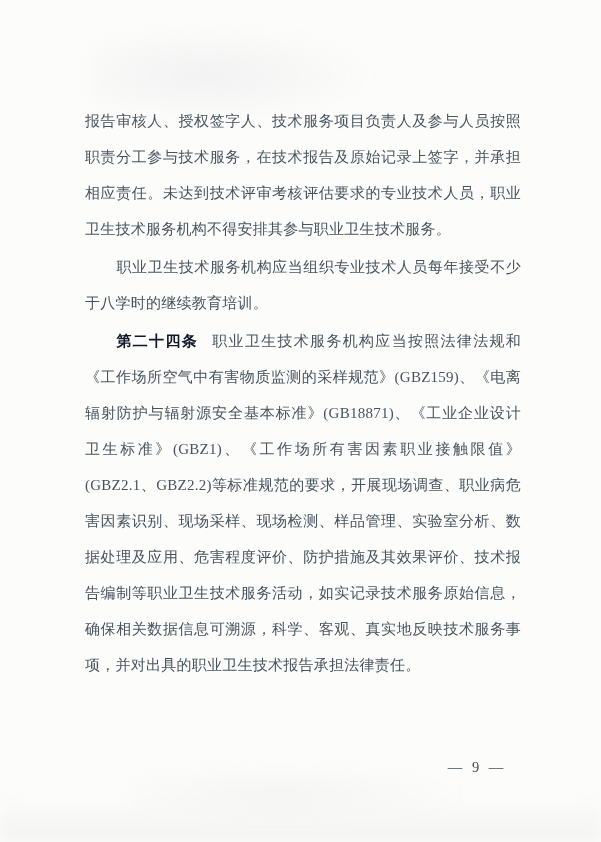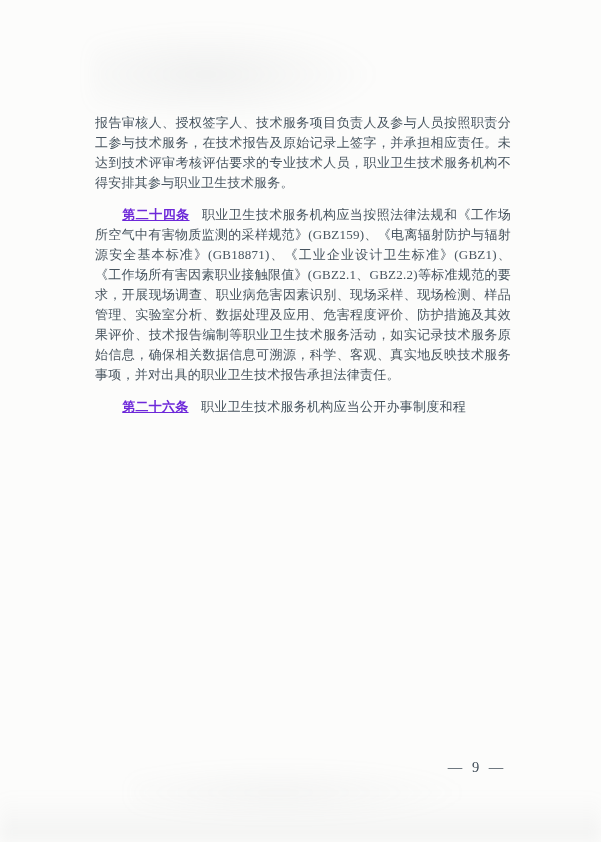--- a/index.html
+++ b/index.html
@@ -34,36 +34,35 @@
     left: 130px; top: 765px; width: 330px; height: 55px;
     background: radial-gradient(ellipse at 45% 50%, rgba(160,163,166,0.08), rgba(160,163,166,0.0) 75%);
   }
   .content {
     position: absolute;
     left: 83px;
     top: 101px;
     width: 440px;
   }
   p.para {
-    margin: 12px;
-    font-size: 13px;
-    line-height: 20px;
+    margin: 2px;
+    font-size: 15px;
+    line-height: 36px;
     letter-spacing: 0.25px;
     color: #47545f;
     text-align: justify;
     text-justify: inter-ideograph;
   }
   p.para.indent {
     text-indent: 2.1em;
   }
   .lead {
     font-weight: bold;
-    color: #6d28d9;
+    color: #0f172a;
     margin-right: 0.95em;
-    text-decoration: underline;
   }
   .lead:empty {
     display: none;
   }
   .page-number {
     position: absolute;
     left: 446px;
     top: 757px;
     width: 60px;
     font-size: 14.5px;
@@ -81,23 +80,23 @@
 <div class="page">
 
   <div class="smudge smudge-top"></div>
   <div class="smudge smudge-footer"></div>
   <div class="smudge smudge-bottom"></div>
 
   <div class="content">
 
     <p class="para"><span>报告审核人、授权签字人、技术服务项目负责人及参与人员按照职责分工参与技术服务，在技术报告及原始记录上签字，并承担相应责任。未达到技术评审考核评估要求的专业技术人员，职业卫生技术服务机构不得安排其参与职业卫生技术服务。</span></p>
 
+    <p class="para indent"><span>职业卫生技术服务机构应当组织专业技术人员每年接受不少于八学时的继续教育培训。</span></p>
 
     <p class="para indent"><b class="lead">第二十四条</b><span>职业卫生技术服务机构应当按照法律法规和《工作场所空气中有害物质监测的采样规范》(GBZ159)、《电离辐射防护与辐射源安全基本标准》(GB18871)、《工业企业设计卫生标准》(GBZ1)、《工作场所有害因素职业接触限值》(GBZ2.1、GBZ2.2)等标准规范的要求，开展现场调查、职业病危害因素识别、现场采样、现场检测、样品管理、实验室分析、数据处理及应用、危害程度评价、防护措施及其效果评价、技术报告编制等职业卫生技术服务活动，如实记录技术服务原始信息，确保相关数据信息可溯源，科学、客观、真实地反映技术服务事项，并对出具的职业卫生技术报告承担法律责任。</span></p>
 
 
-    <p class="para indent"><b class="lead">第二十六条</b><span>职业卫生技术服务机构应当公开办事制度和程</span></p>
 
   </div>
 
   <div class="page-number">— 9 —</div>
 
 </div>
 
 </body></html>

